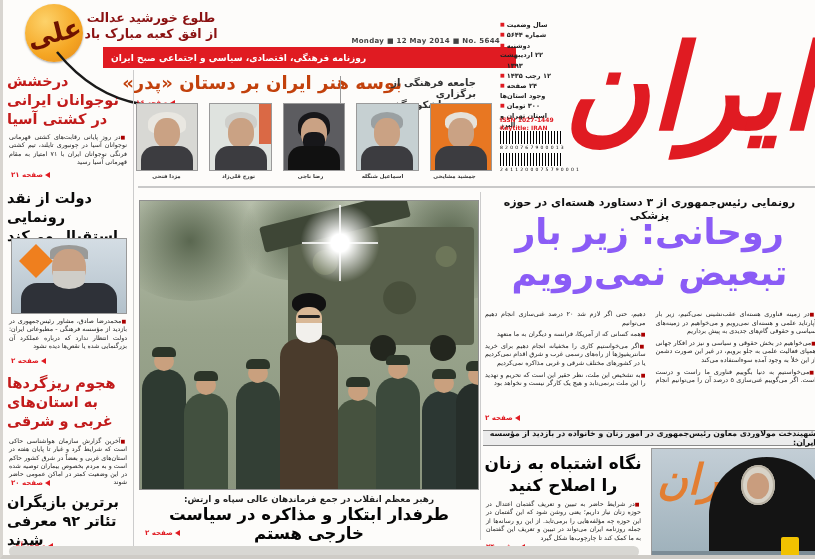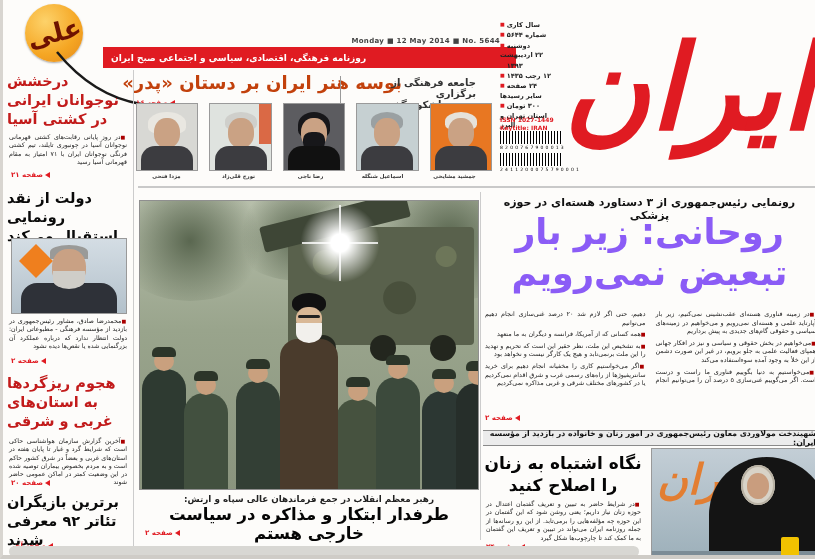--- a/index.html
+++ b/index.html
@@ -154,34 +154,38 @@
 <body>
 
 <div class="page">
 
   <div class="abs badge-circle">
     <span class="badge-mono fa">علی</span>
   </div>
   <svg class="abs badge-tail" viewBox="0 0 110 80" width="110" height="80">
     <path d="M14,8 Q50,52 98,60" stroke="#1a1a1a" stroke-width="2.5" fill="none"></path>
   </svg>
+  <div class="abs badge-text fa">
+    <div>طلوع خورشید عدالت</div>
+    <div>از افق کعبه مبارک باد</div>
+  </div>
 
   <div class="abs dateline">Monday ■ 12 May 2014 ■ No. 5644</div>
   <div class="abs redstrip">
     <span class="tagline fa">روزنامه فرهنگی، اقتصادی، سیاسی و اجتماعی صبح ایران</span>
   </div>
 
   <div class="abs mh-info">
-    <div class="row b fa">سال کاری</div>
+    <div class="row b fa">سال وضعیت</div>
     <div class="row b fa">شماره ۵۶۴۴</div>
     <div class="row b fa">دوشنبه</div>
     <div class="row b fa">۲۲ اردیبهشت ۱۳۹۳</div>
     <div class="row b fa">۱۲ رجب ۱۴۳۵</div>
     <div class="row b fa">۲۴ صفحه</div>
-    <div class="row fa">سایر رسید‌ها</div>
+    <div class="row fa">وجود استان‌ها</div>
     <div class="row b fa">۳۰۰ تومان</div>
     <div class="row fa">استان تهران و البرز</div>
     <div class="row b fa">۵۰۰ تومان</div>
   </div>
   <div class="abs issn">
     <div>ISSN 1027-1449</div>
     <div>Keytitle: IRAN (Tehran)</div>
   </div>
   <div class="abs barcode bc1"></div>
   <div class="abs bc-num bn1">8200767900013</div>
@@ -239,22 +243,22 @@
   <div class="abs v-side"></div>
   <div class="abs v-main"></div>
 
   <div class="abs lead-kicker fa">رونمایی رئیس‌جمهوری از ۳ دستاورد هسته‌ای در حوزه پزشکی</div>
   <div class="abs lead-headline fa">روحانی: زیر بار تبعیض نمی‌رویم</div>
   <div class="abs lead-body fa">
     <p class="b">در زمینه فناوری هسته‌ای عقب‌نشینی نمی‌کنیم، زیر بار آپارتاید علمی و هسته‌ای نمی‌رویم و می‌خواهیم در زمینه‌های سیاسی و حقوقی گام‌های جدیدی به پیش برداریم</p>
     <p class="b">می‌خواهیم در بخش حقوقی و سیاسی و نیز در افکار جهانی همپای فعالیت علمی به جلو برویم، در غیر این صورت دشمن از این خلأ به وجود آمده سوءاستفاده می‌کند</p>
     <p class="b">می‌خواستیم به دنیا بگوییم فناوری ما راست و درست است. اگر می‌گوییم غنی‌سازی ۵ درصد آن را می‌توانیم انجام دهیم، حتی اگر لازم شد ۲۰ درصد غنی‌سازی انجام دهیم می‌توانیم</p>
     <p class="b">همه کسانی که از آمریکا، فرانسه و دیگران به ما متعهد</p>
+    <p class="b">اگر می‌خواستیم کاری را مخفیانه انجام دهیم برای خرید سانتریفیوژها از راه‌های رسمی غرب و شرق اقدام نمی‌کردیم یا در کشورهای مختلف شرقی و غربی مذاکره نمی‌کردیم</p>
     <p class="b">به تشخیص این ملت، نظر حقیر این است که تحریم و تهدید را این ملت برنمی‌تابد و هیچ یک کارگر نیست و نخواهد بود</p>
-    <p class="b">اگر می‌خواستیم کاری را مخفیانه انجام دهیم برای خرید سانتریفیوژها از راه‌های رسمی غرب و شرق اقدام نمی‌کردیم یا در کشورهای مختلف شرقی و غربی مذاکره نمی‌کردیم</p>
   </div>
   <div class="abs lead-pm pm">
       <i class="pm-flag"></i>
       <b class="fa">صفحه ۲</b>
     </div>
 
   <div class="abs wm-bar fa">شهیندخت مولاوردی معاون رئیس‌جمهوری در امور زنان و خانواده در بازدید از مؤسسه ایران:</div>
   <div class="abs wm-headline fa">نگاه اشتباه به زنان را اصلاح کنید</div>
   <div class="abs wm-body fa">در شرایط حاضر به تبیین و تعریف گفتمان اعتدال در حوزه زنان نیاز داریم؛ یعنی روشن شود که این گفتمان در این حوزه چه مؤلفه‌هایی را برمی‌تابد. از این رو رسانه‌ها از جمله روزنامه ایران می‌تواند در تبیین و تعریف این گفتمان به ما کمک کند تا چارچوب‌ها شکل گیرد</div>
   <div class="abs wm-pm pm">

